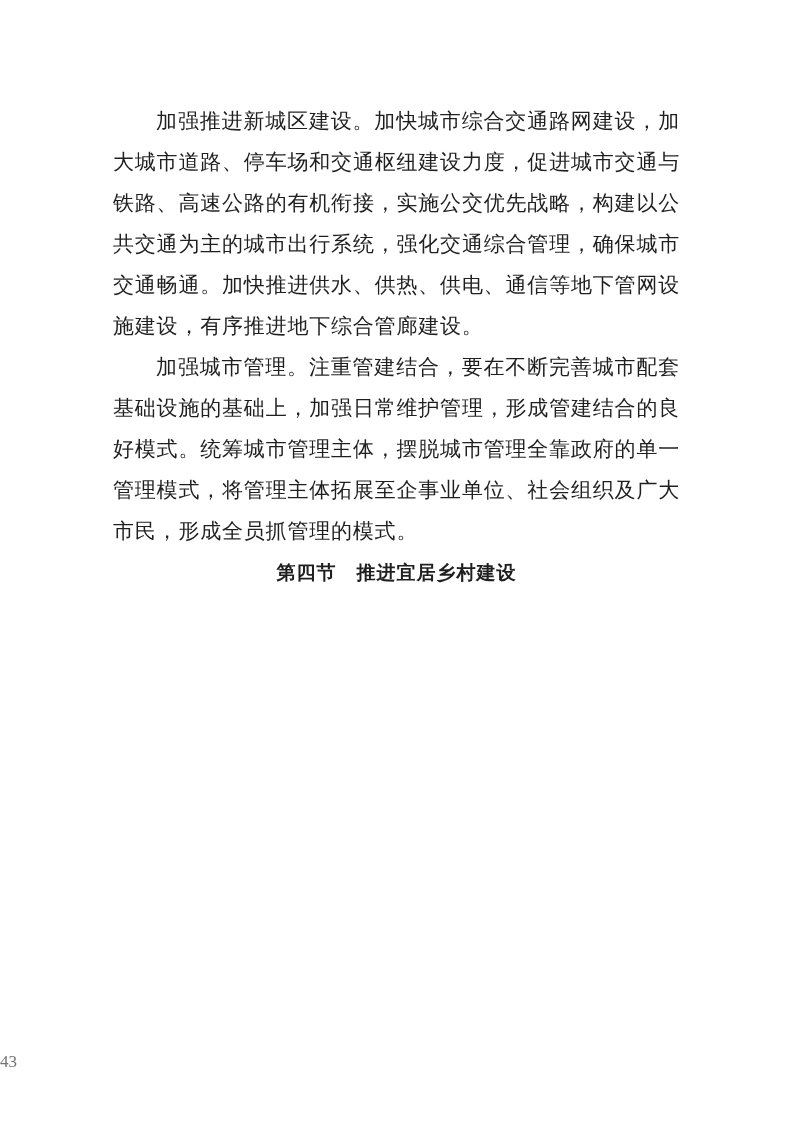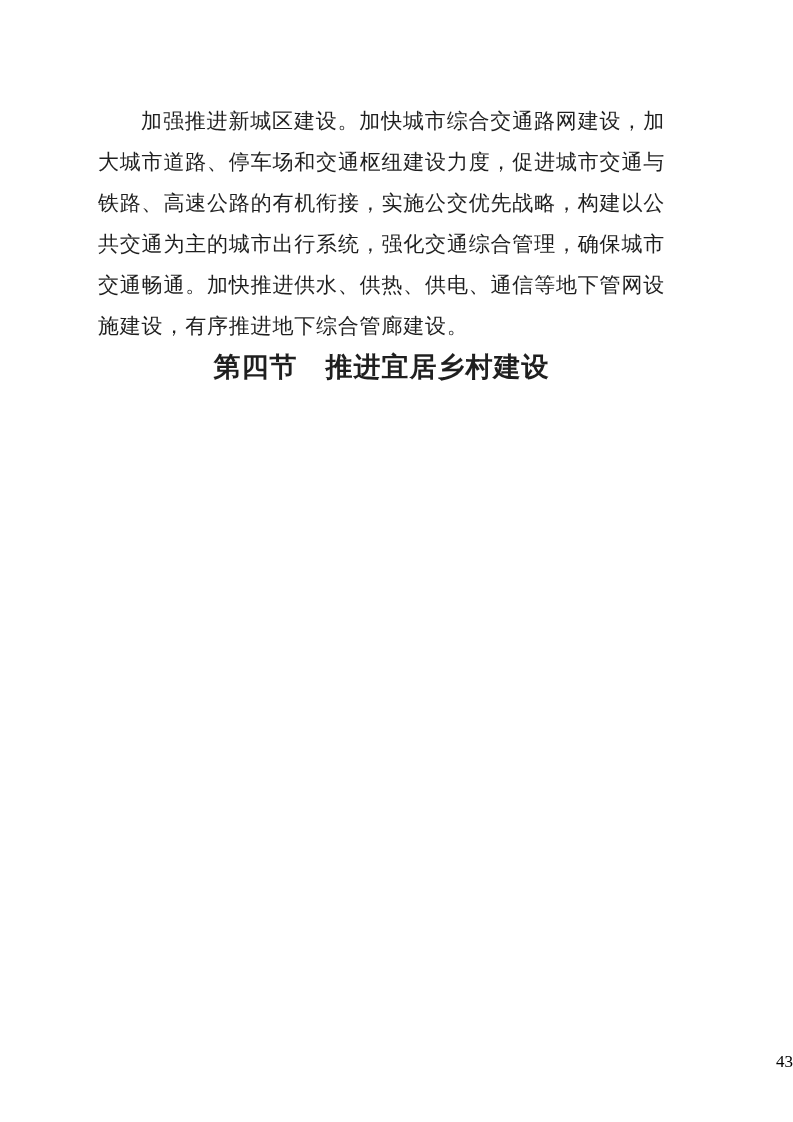--- a/index.html
+++ b/index.html
@@ -14,54 +14,55 @@
     margin: 0 auto;
     background: #ffffff;
     font-family: "Liberation Serif", serif;
     color: #1f1f1f;
     overflow: hidden;
     box-sizing: border-box;
   }
   .content {
     position: absolute;
     top: 101px;
-    left: 98px;
+    left: 113px;
     width: 567px;
   }
   .para {
     margin: 0;
     font-size: 21px;
     line-height: 41px;
     letter-spacing: 0.8px;
     text-align: justify;
     text-justify: inter-character;
     text-indent: 2.05em;
   }
   .section-heading {
     margin: 0;
-    font-size: 27px;
+    font-size: 19px;
     font-weight: bold;
     line-height: 41px;
     letter-spacing: 1px;
     text-align: center;
     text-indent: 0;
   }
   .page-number {
     position: absolute;
     top: 1052px;
     left: 0;
     width: 100%;
-    text-align: right;
+    text-align: left;
     font-size: 17px;
     line-height: 20px;
-    color: #000000;
+    color: #737373;
   }
 </style>
 </head>
 <body>
 
 <div class="page">
   <div class="content">
     <p class="para">加强推进新城区建设。加快城市综合交通路网建设，加大城市道路、停车场和交通枢纽建设力度，促进城市交通与铁路、高速公路的有机衔接，实施公交优先战略，构建以公共交通为主的城市出行系统，强化交通综合管理，确保城市交通畅通。加快推进供水、供热、供电、通信等地下管网设施建设，有序推进地下综合管廊建设。</p>
+    <p class="para">加强城市管理。注重管建结合，要在不断完善城市配套基础设施的基础上，加强日常维护管理，形成管建结合的良好模式。统筹城市管理主体，摆脱城市管理全靠政府的单一管理模式，将管理主体拓展至企事业单位、社会组织及广大市民，形成全员抓管理的模式。</p>
     <h2 class="section-heading">第四节　推进宜居乡村建设</h2>
   </div>
   <div class="page-number">43</div>
 </div>
 
 </body></html>

